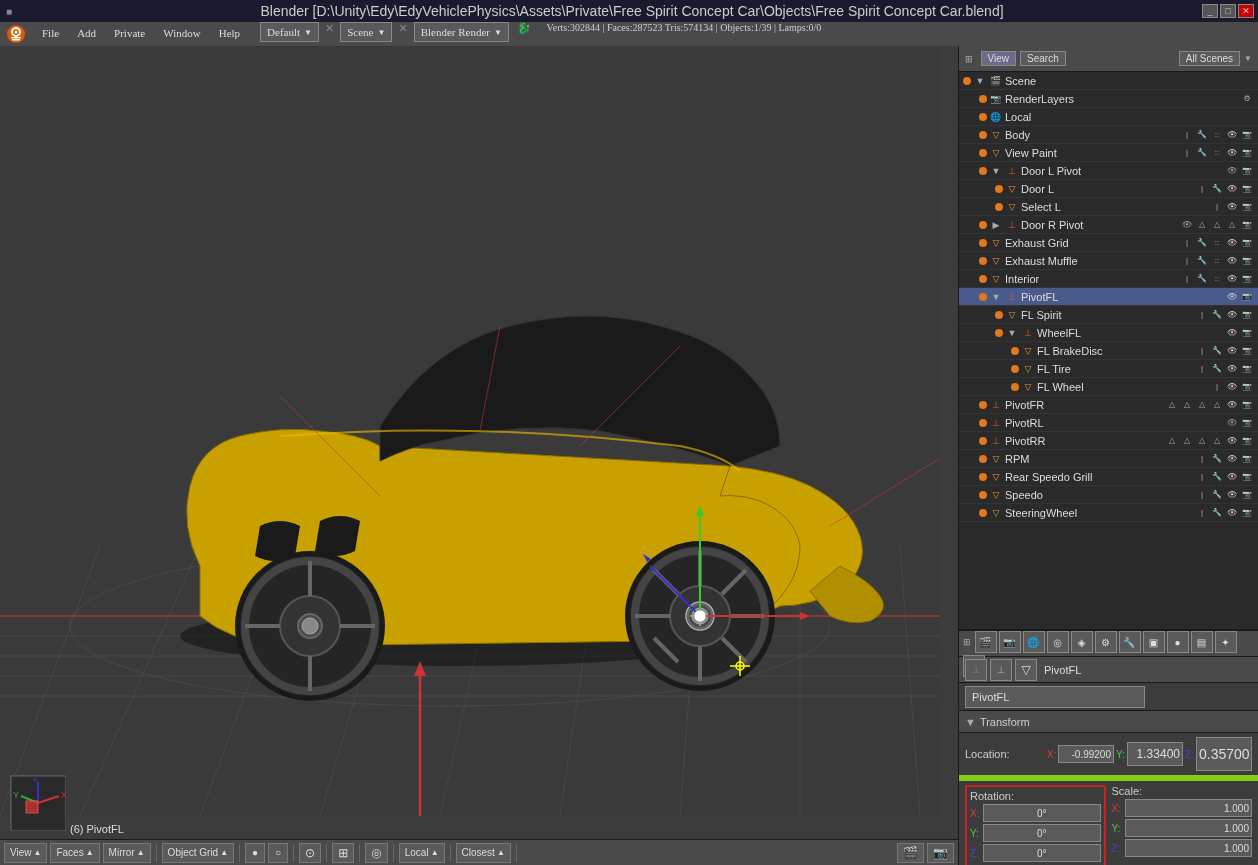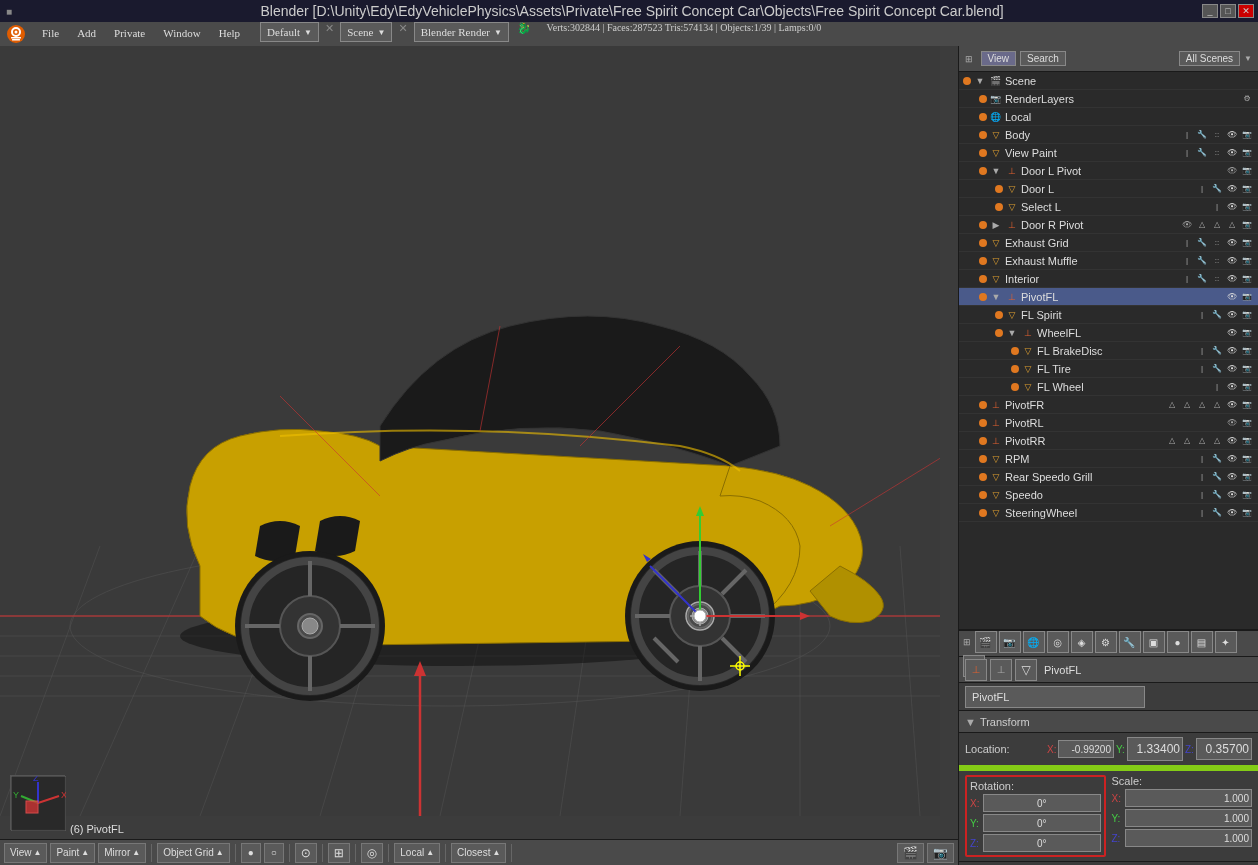--- a/index.html
+++ b/index.html
@@ -327,21 +327,21 @@
         <rect x="15" y="25" width="12" height="12" fill="#cc3333" stroke="#ff5555" stroke-width="1" opacity="0.8"></rect>
       </svg>
     </div>
 
     <div class="viewport-bottom">
       <div class="vp-btn">
         <span>View</span>
         <span class="arrow">▲</span>
       </div>
       <div class="vp-btn">
-        <span>Paint</span>
+        <span>Faces</span>
         <span class="arrow">▲</span>
       </div>
       <div class="vp-btn">
         <span>Mirror</span>
         <span class="arrow">▲</span>
       </div>
       <div class="vp-sep"></div>
       <div class="vp-btn">
         <span>Object Grid</span>
         <span class="arrow">▲</span>
@@ -720,21 +720,21 @@
         <div style="display:flex; align-items:center; gap:1px;">
           <span style="font-size:10px; color:#cc4444; min-width:10px;">X:</span>
           <input type="text" style="background: rgb(90, 90, 90); border: 1px solid rgb(136, 136, 136); color: rgb(221, 221, 221); font-size: 10px; padding: 1px 2px; height: 18px; width: 100%; text-align: right;" value="-0.99200">
         </div>
         <div style="display:flex; align-items:center; gap:1px;">
           <span style="font-size:10px; color:#44cc44; min-width:10px;">Y:</span>
           <input type="text" style="background: rgb(90, 90, 90); border: 1px solid rgb(136, 136, 136); color: rgb(221, 221, 221); font-size: 12px; padding: 11px 2px; height: 18px; width: 100%; text-align: right;" value="1.33400">
         </div>
         <div style="display:flex; align-items:center; gap:1px;">
           <span style="font-size:10px; color:#4444cc; min-width:10px;">Z:</span>
-          <input type="text" style="background: rgb(90, 90, 90); border: 1px solid rgb(136, 136, 136); color: rgb(221, 221, 221); font-size: 12px; padding: 1px 2px; height: 22px; width: 100%; text-align: right;" value="0.35700">
+          <input type="text" style="background: rgb(90, 90, 90); border: 1px solid rgb(136, 136, 136); color: rgb(221, 221, 221); font-size: 14px; padding: 1px 2px; height: 34px; width: 100%; text-align: right;" value="0.35700">
         </div>
       </div>
 
       <div style="padding: 4px 6px; display:grid; grid-template-columns: 1fr 1fr; gap:6px; border-bottom: 1px solid #1a1a1a;">
 
         <div style="border: 2px solid #cc2222; padding:3px; border-radius:2px;">
           <div style="font-size:11px; color:#ccc; margin-bottom:2px;">Rotation:</div>
           <div style="display:flex; align-items:center; gap:1px; margin-bottom:2px;">
             <span style="font-size:10px; color:#cc4444; min-width:12px;">X:</span>
             <div style="background:#5a5a5a; border:1px solid #888; color:#ddd; font-size:10px; padding:1px 4px; height:18px; flex:1; display:flex; align-items:center; justify-content:center;">0°</div>

